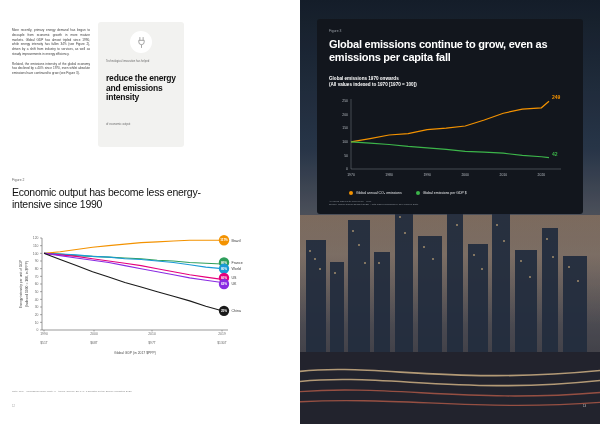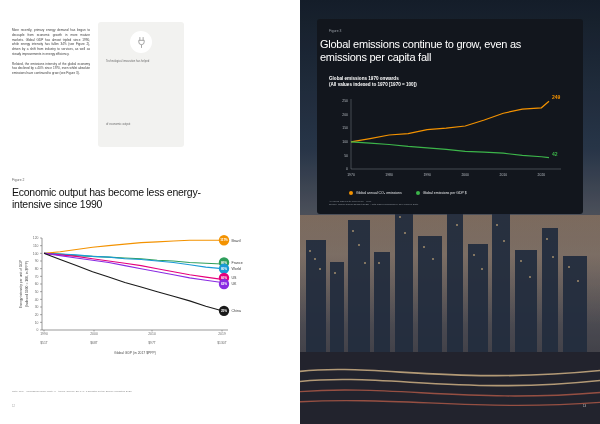--- a/index.html
+++ b/index.html
@@ -71,22 +71,22 @@
         #1d2a3a 0%, #24354a 18%, #33445c 32%, #4a5668 44%,
         #6b6a72 56%, #8a7d74 66%, #6e6a6e 76%, #4a4a54 86%, #2a2b36 100%);
   }
   .skyline{position:absolute;left:0;top:0;width:300px;height:424px;}
   .rpanel{
     position:absolute;left:17px;top:19px;width:266px;height:195px;
     background:#12161d;border-radius:3px;
   }
   .rfig{position:absolute;left:12px;top:10px;font-size:3.4px;color:#9aa0a8;}
   .rtitle{
-    position:absolute;left:3px;top:19px;width:245px;
-    font-size:11px;line-height:1.2;font-weight:normal;color:#ffffff;
+    position:absolute;left:12px;top:19px;width:245px;
+    font-size:11px;line-height:1.2;font-weight:bold;color:#ffffff;
     letter-spacing:-0.25px;
   }
   .rsub{
     position:absolute;left:12px;top:57px;width:235px;
     font-size:4.6px;line-height:1.35;font-weight:bold;color:#ffffff;
   }
   .chart3{position:absolute;left:10px;top:76px;width:246px;height:92px;}
   .legend3{position:absolute;left:32px;top:172px;display:flex;gap:14px;align-items:center;}
   .legend3 .item{display:flex;align-items:center;gap:3px;}
   .legend3 .dot{width:4px;height:4px;border-radius:50%;display:block;}
@@ -116,20 +116,21 @@
       <p>Related, the emissions intensity of the global economy has declined by c.40% since 1970, even whilst absolute emissions have continued to grow (see Figure 3).</p>
     </div>
 
     <div class="callout">
       <div class="iconwrap">
         <svg width="13" height="13" viewBox="0 0 24 24" fill="none" stroke="#9a9a9a" stroke-width="1.6">
           <path d="M9 2v6M15 2v6M7 8h10v3a5 5 0 0 1-5 5 5 5 0 0 1-5-5V8zM12 16v6"></path>
         </svg>
       </div>
       <div class="kicker">Technological innovation has helped</div>
+      <div class="big">reduce the energy and emissions intensity</div>
       <div class="sub">of economic output</div>
     </div>
 
     <div class="fig2-label">Figure 2</div>
     <div class="fig2-title">Economic output has become less energy-intensive since 1990</div>
 
     <div class="chart2">
       <svg id="svg2" width="272" height="150" viewBox="0 0 272 150">
           <line x1="30" y1="20" x2="30" y2="112" stroke="#555" stroke-width="0.6"></line>
           <line x1="30" y1="112" x2="216" y2="112" stroke="#555" stroke-width="0.6"></line>

